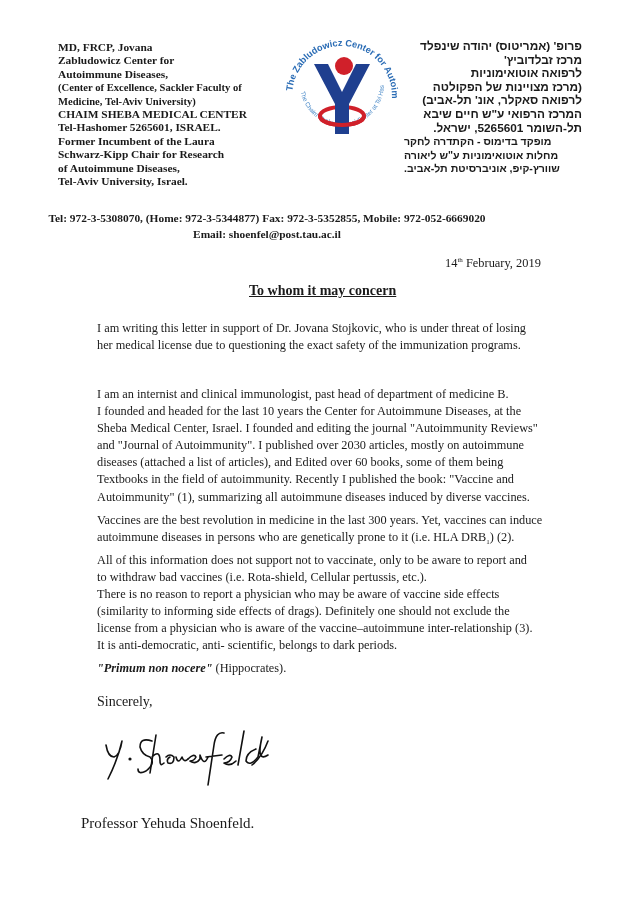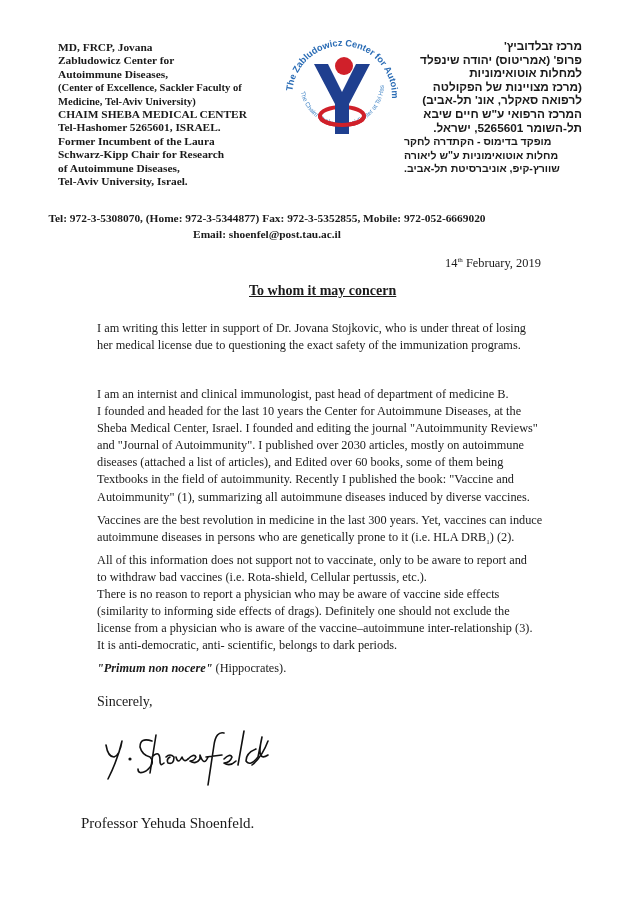--- a/index.html
+++ b/index.html
@@ -63,23 +63,23 @@
       <textPath href="#arcInner" startOffset="6%">The Chaim Sheba Medical Center at Tel Hashomer</textPath>
     </text>
     <ellipse cx="64" cy="90" rx="22" ry="9" fill="none" stroke="#d0202a" stroke-width="4"></ellipse>
     <path d="M 36 38 L 50 38 L 64 66 L 78 38 L 92 38 L 71 78 L 71 108 L 57 108 L 57 78 Z" fill="#1f3f8f"></path>
     <circle cx="66" cy="40" r="9" fill="#d0202a"></circle>
     <path d="M 42 90 A 22 9 0 0 0 86 90" fill="none" stroke="#d0202a" stroke-width="4"></path>
   </svg>
 </div>
 
 <div class="abs right-head">
+  <span class="ln">פרופ' (אמריטוס) יהודה שינפלד</span>
   <span class="ln">מרכז זבלדוביץ'</span>
-  <span class="ln">פרופ' (אמריטוס) יהודה שינפלד</span>
-  <span class="ln">למחלות אוטואימוניות</span>
+  <span class="ln">לרפואה אוטואימוניות</span>
   <span class="ln">(מרכז מצויינות של הפקולטה</span>
   <span class="ln">לרפואה סאקלר, אונ' תל-אביב)</span>
   <span class="ln">המרכז הרפואי ע"ש חיים שיבא</span>
   <span class="ln">תל-השומר 5265601, ישראל.</span>
   <span class="ln sm">מופקד בדימוס - הקתדרה לחקר</span>
   <span class="ln sm">מחלות אוטואימוניות ע"ש ליאורה</span>
   <span class="ln sm">שוורץ-קיפ, אוניברסיטת תל-אביב.</span>
 </div>
 
 <div class="abs contact">

